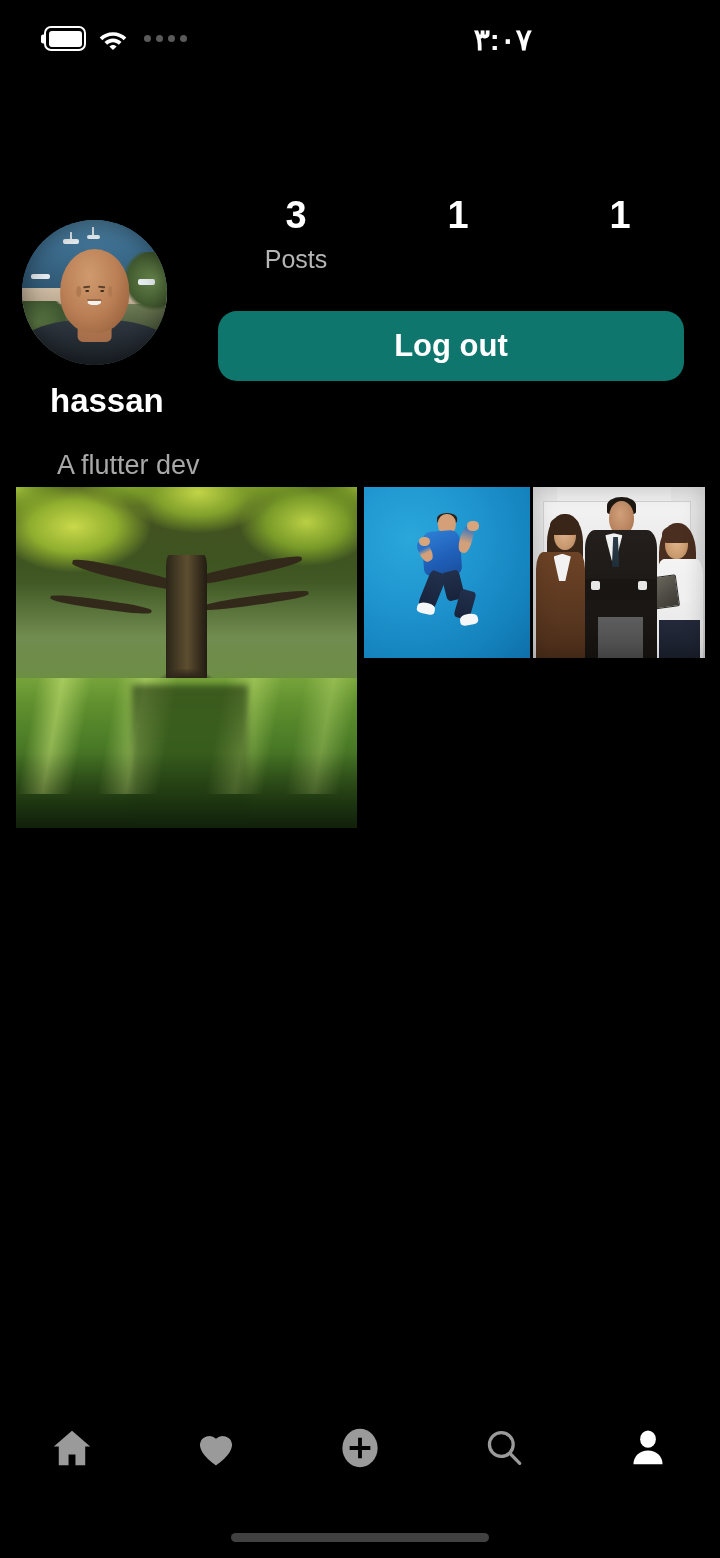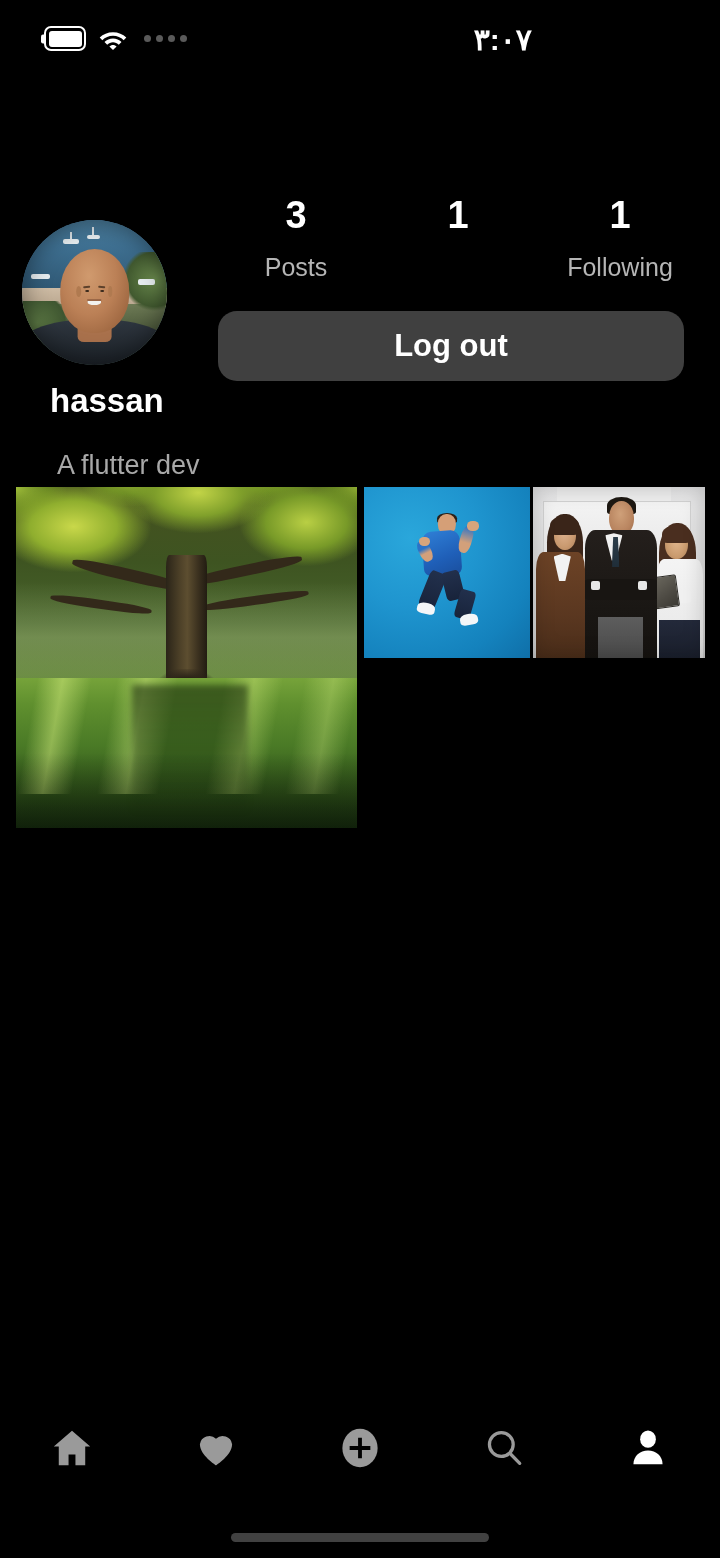--- a/index.html
+++ b/index.html
@@ -199,30 +199,30 @@
     font-size: 38px;
     font-weight: bold;
     color: #ffffff;
     line-height: 1.05;
     display: block;
   }
   .stat-label {
     font-size: 25px;
     color: #b5b5b5;
     display: block;
-    margin-top: 17px;
+    margin-top: 9px;
   }
 
   .logout-button {
     position: absolute;
     left: 218px;
     top: 141px;
     width: 466px;
     height: 70px;
-    background: #404040;
+    background: #0f766e;
     border: none;
     border-radius: 19px;
     color: #ffffff;
     font-family: "Liberation Sans", sans-serif;
     font-size: 31px;
     font-weight: bold;
     cursor: pointer;
     display: flex;
     align-items: center;
     justify-content: center;
@@ -597,21 +597,20 @@
   <div class="stats-row">
     <div class="stat">
       <span class="stat-value">3</span>
       <span class="stat-label">Posts</span>
     </div>
     <div class="stat">
       <span class="stat-value">1</span>
     </div>
     <div class="stat">
       <span class="stat-value">1</span>
-      <span class="stat-label">Following</span>
     </div>
   </div>
 
   <button class="logout-button">Log out</button>
 
   <div class="username">hassan</div>
   <div class="bio">A flutter dev</div>
 </div>
 
 <div class="photo-grid">

